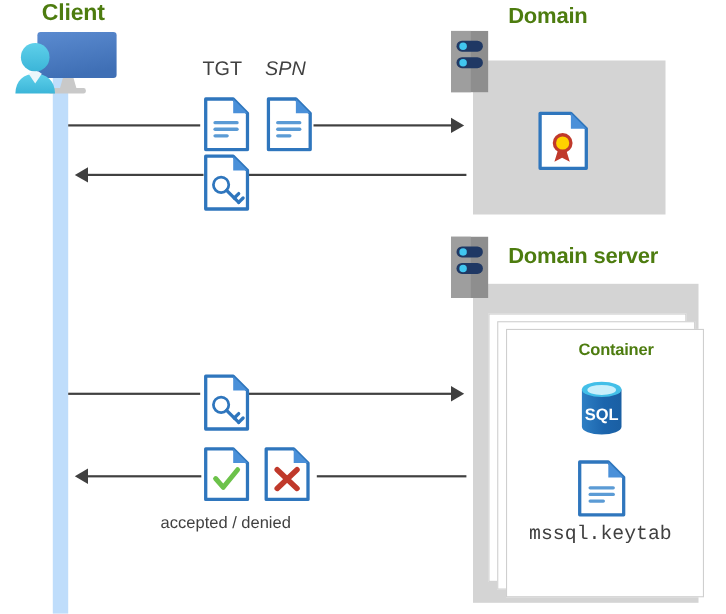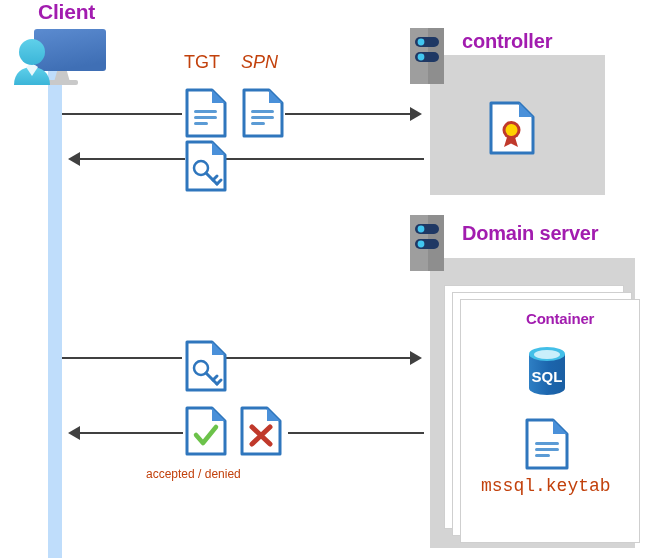--- a/index.html
+++ b/index.html
@@ -8,31 +8,31 @@
     font-family:"Liberation Sans","DejaVu Sans",sans-serif;
     color:#3b3b3b;
   }
   .abs{position:absolute;}
 
   
   #lifeline{left:48px;top:60px;width:14px;height:498px;background:#bfddfb;}
 
   
   .heading{
-    font-weight:bold;color:#a21caf;letter-spacing:-0.2px;
+    font-weight:bold;color:#4d7c0f;letter-spacing:-0.2px;
   }
   #client-title{left:38px;top:0px;font-size:21px;}
   #dc-title{left:462px;top:2px;font-size:20px;line-height:26px;width:170px;}
   #linux-title{left:462px;top:222px;font-size:20px;}
   #container-title{left:526px;top:310px;font-size:15px;}
 
-  .label{font-size:18px;color:#c2410c;}
+  .label{font-size:18px;color:#404040;}
   #tgt-label{left:184px;top:52px;}
   #spn-label{left:241px;top:52px;font-style:italic;}
-  #accepted-denied{left:146px;top:467px;font-size:12px;}
+  #accepted-denied{left:146px;top:467px;font-size:15px;}
   #keytab-label{left:481px;top:476px;font-size:18px;font-family:Liberation Mono, monospace;}
 
   
   .panel{background:#d4d4d4;}
   #dc-panel{left:430px;top:55px;width:175px;height:140px;}
   #linux-panel{left:430px;top:258px;width:205px;height:290px;}
 
   
   .card{background:#ffffff;border:1px solid #cfcfcf;}
   #card-back{left:444px;top:285px;width:178px;height:242px;}
@@ -122,21 +122,21 @@
 <div class="abs" id="srv-dc">
 <svg width="34" height="56" viewBox="0 0 34 56">
   <rect x="0" y="0" width="34" height="56" fill="#8e8e8e"></rect>
   <rect x="0" y="0" width="18" height="56" fill="#9e9e9e"></rect>
   <rect x="5" y="9" width="24" height="10" rx="5" fill="#1f3864"></rect>
   <circle cx="11" cy="14" r="3.4" fill="#41c6f0"></circle>
   <rect x="5" y="24" width="24" height="10" rx="5" fill="#1f3864"></rect>
   <circle cx="11" cy="29" r="3.4" fill="#41c6f0"></circle>
 </svg>
 </div>
-<div class="abs heading" id="dc-title"><br><span>controller</span></div>
+<div class="abs heading" id="dc-title"><span>Domain</span><br></div>
 
 <div class="abs" id="doc-cert">
 <svg width="46" height="54" viewBox="0 0 46 54">
   <path d="M2 2 h28 l14 14 v36 h-42 z" fill="#ffffff" stroke="#2f76bd" stroke-width="3" stroke-linejoin="round"></path>
   <path d="M30 2 l14 14 h-14 z" fill="#4a90d9"></path>
   <path d="M19 33 l-4 13 l7 -3.5 l7 3.5 l-4 -13 z" fill="#c0392b"></path>
   <circle cx="22.5" cy="29" r="9" fill="#c0392b"></circle>
   <circle cx="22.5" cy="29" r="6" fill="#ffd200"></circle>
 </svg>
 </div>

